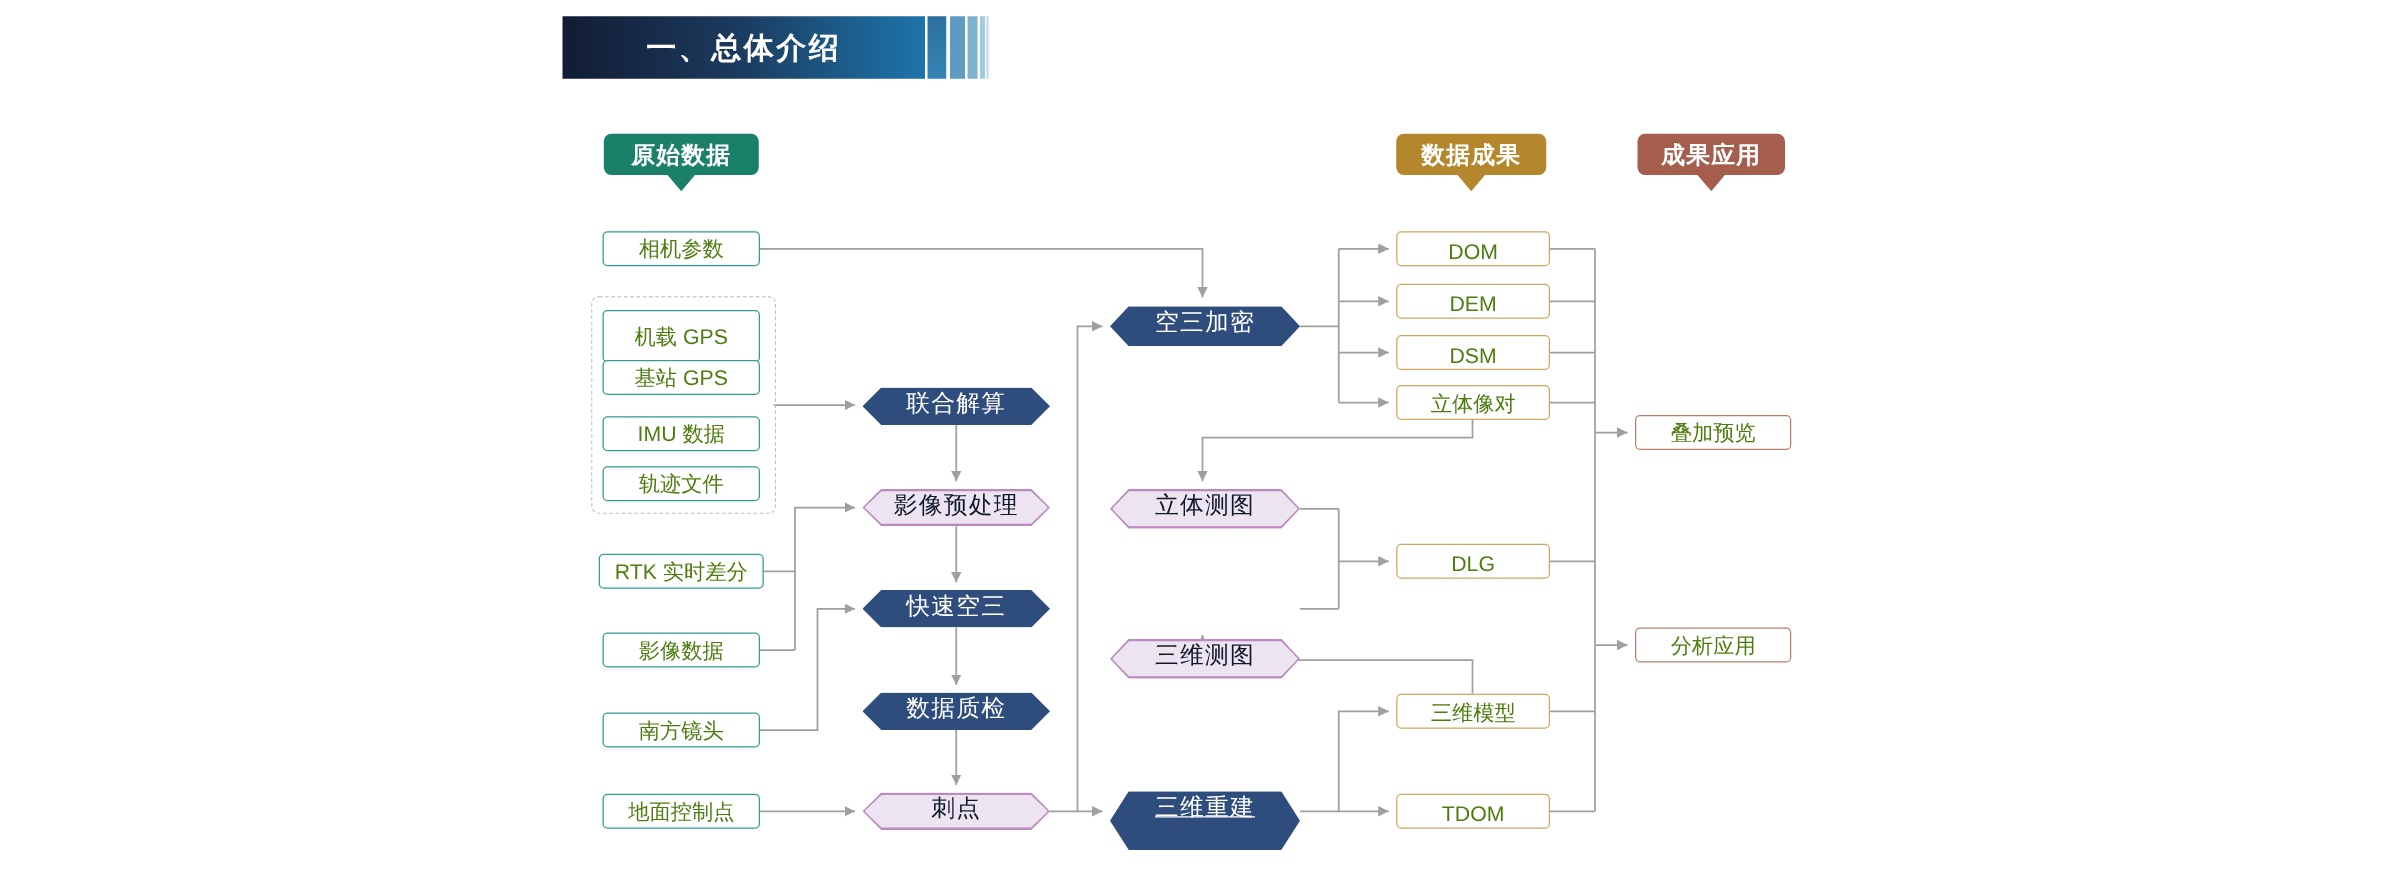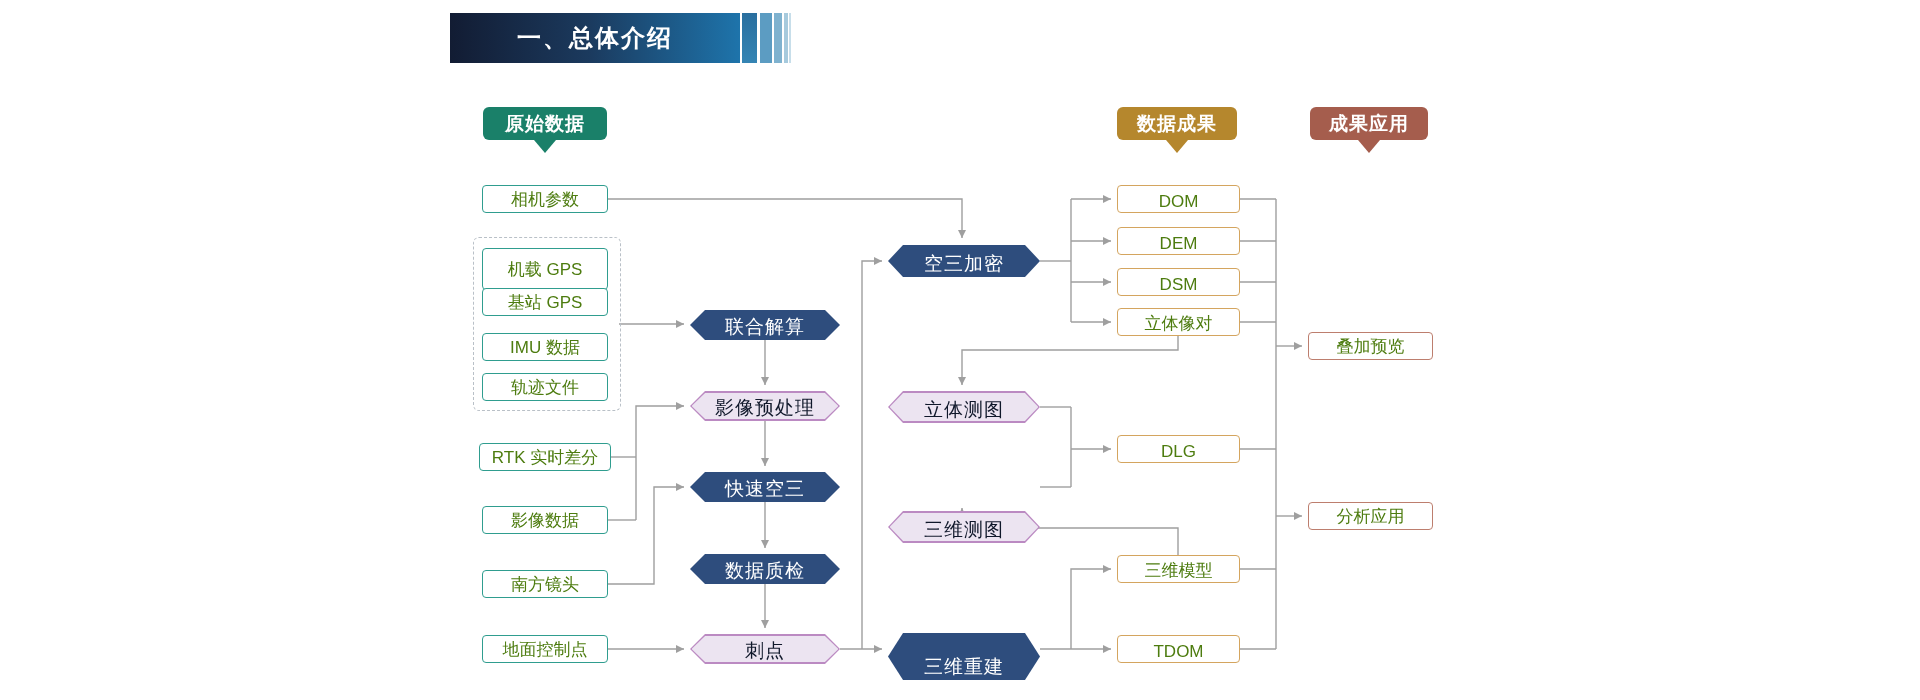--- a/index.html
+++ b/index.html
@@ -30,21 +30,21 @@
 
   
   .box{position:absolute;background:#ffffff;border-radius:4px;display:flex;align-items:center;justify-content:center;
     font-size:17px;color:#4d7c0f;box-sizing:border-box;}
   .box-teal{border:1.5px solid #2f9d8f;}
   .box-gold{border:1.5px solid #d4a55f;align-items:flex-end;}
   .box-red{border:1.5px solid #bd7e6e;}
   .dashed-group{position:absolute;border:1.5px dashed #b9c0c7;border-radius:6px;background:transparent;}
 
   
-  .hex{position:absolute;display:flex;align-items:flex-end;justify-content:center;font-size:19px;
+  .hex{position:absolute;display:flex;align-items:flex-start;justify-content:center;font-size:19px;
     clip-path:polygon(15px 0%,calc(100% - 15px) 0%,100% 50%,calc(100% - 15px) 100%,15px 100%,0% 50%);}
   .hex span{position:relative;z-index:2;letter-spacing:1px;}
   .hex-dark{background:#2e4d7d;color:#ffffff;}
   .hex-light{background:#bb8ac2;color:#0f172a;}
   .hex-light::before{content:"";position:absolute;inset:1.6px;z-index:1;background:#ece4f1;
     clip-path:polygon(14px 0%,calc(100% - 14px) 0%,100% 50%,calc(100% - 14px) 100%,14px 100%,0% 50%);}
 
   .connector-layer{position:absolute;left:0;top:0;pointer-events:none;}
 </style>
 </head>
@@ -182,21 +182,21 @@
 
   <div class="hex hex-dark" style="left:888px;top:245px;width:152px;height:32px;">
       <span>空三加密</span>
     </div>
   <div class="hex hex-light" style="left:888px;top:391px;width:152px;height:32px;">
       <span>立体测图</span>
     </div>
   <div class="hex hex-light" style="left:888px;top:471px;width:152px;height:32px;margin-top:40px;">
       <span>三维测图</span>
     </div>
-  <div class="hex hex-dark" style="left:888px;top:633px;width:152px;height:47px;">
+  <div class="hex hex-dark" style="left:888px;top:633px;width:152px;height:47px;text-decoration:underline;">
       <span>三维重建</span>
     </div>
 
   <div class="box box-gold" style="left:1117px;top:185px;width:123px;height:28px;">
       <span>DOM</span>
     </div>
   <div class="box box-gold" style="left:1117px;top:227px;width:123px;height:28px;">
       <span>DEM</span>
     </div>
   <div class="box box-gold" style="left:1117px;top:268px;width:123px;height:28px;">

